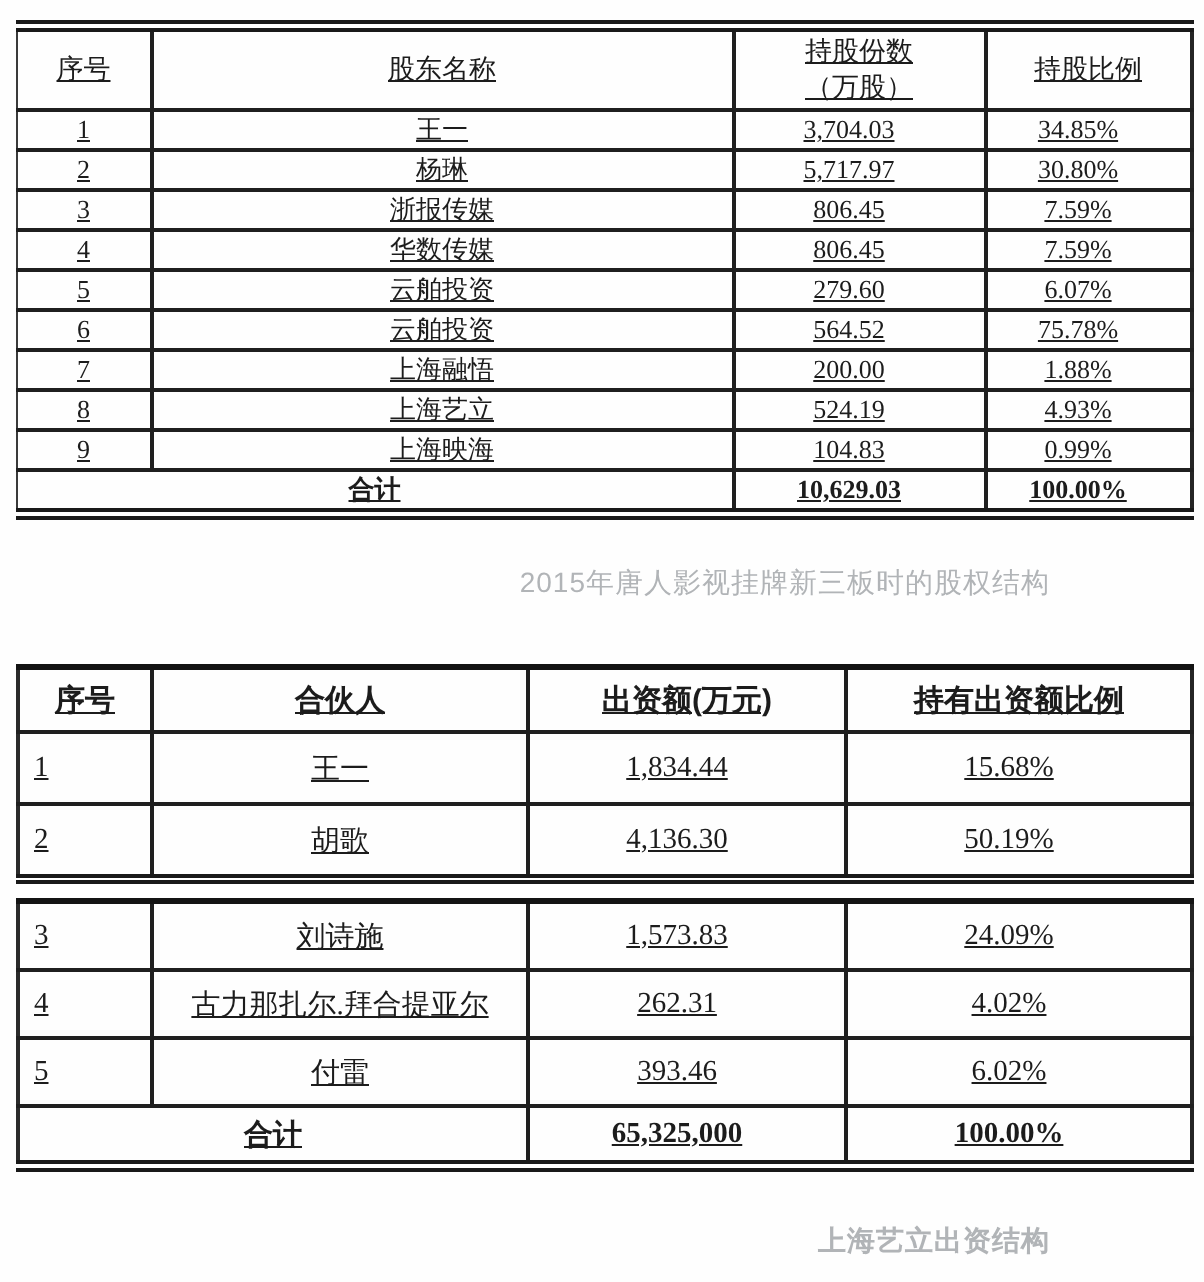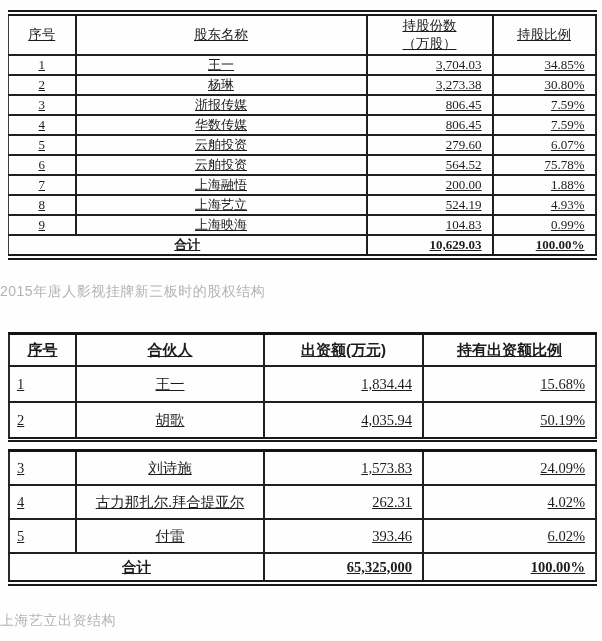--- a/index.html
+++ b/index.html
@@ -81,32 +81,33 @@
     border-top: 3px solid #131313;
     border-bottom: 6px double #191919;
     border-left: 2px solid #2a2a2a;
     border-right: 2px solid #242424;
   }
   .t2b tbody td { height: 32px; }
   .t2 .total-row td { height: 26px; font-weight: bold; }
   .t2 .seq { text-align: left; padding-left: 7px; }
   
   .ac { text-align: center; }
-  .ar { text-align: right; padding-right: 10px; margin-left: 37px; }
+  .ar { text-align: center; padding-right: 10px; margin-left: 37px; }
   
   .caption {
     font-family: "Liberation Sans", "DejaVu Sans", sans-serif;
     color: #b1b4b7;
     font-size: 14px;
-    text-align: left;
+    text-align: right;
     letter-spacing: 0.5px;
     margin-top: 23px;
     width: 493px;
-  }
-  .caption-2 { margin-top: 26px; }
+    padding-left: 32px;
+  }
+  .caption-2 { margin-top: 26px; font-weight: bold; }
 </style>
 </head>
 <body>
 
 <div class="page">
 
   <table class="t1">
     <colgroup>
       <col style="width:67px">
         <col style="width:291px">
@@ -127,21 +128,21 @@
     <tbody>
       <tr>
         <td class="ac">1</td>
         <td class="ac">王一</td>
         <td class="ar">3,704.03</td>
         <td class="ar">34.85%</td>
       </tr>
       <tr>
         <td class="ac">2</td>
         <td class="ac">杨琳</td>
-        <td class="ar">3,273.38</td>
+        <td class="ar">5,717.97</td>
         <td class="ar">30.80%</td>
       </tr>
       <tr>
         <td class="ac">3</td>
         <td class="ac">浙报传媒</td>
         <td class="ar">806.45</td>
         <td class="ar">7.59%</td>
       </tr>
       <tr>
         <td class="ac">4</td>
@@ -207,21 +208,21 @@
     <tbody>
       <tr>
         <td class="seq">1</td>
         <td class="ac">王一</td>
         <td class="ar">1,834.44</td>
         <td class="ar">15.68%</td>
       </tr>
       <tr>
         <td class="seq">2</td>
         <td class="ac">胡歌</td>
-        <td class="ar">4,035.94</td>
+        <td class="ar">4,136.30</td>
         <td class="ar">50.19%</td>
       </tr>
     </tbody>
   </table>
 
   <table class="t2 t2b">
     <colgroup>
       <col style="width:67px">
         <col style="width:188px">
         <col style="width:159px">

